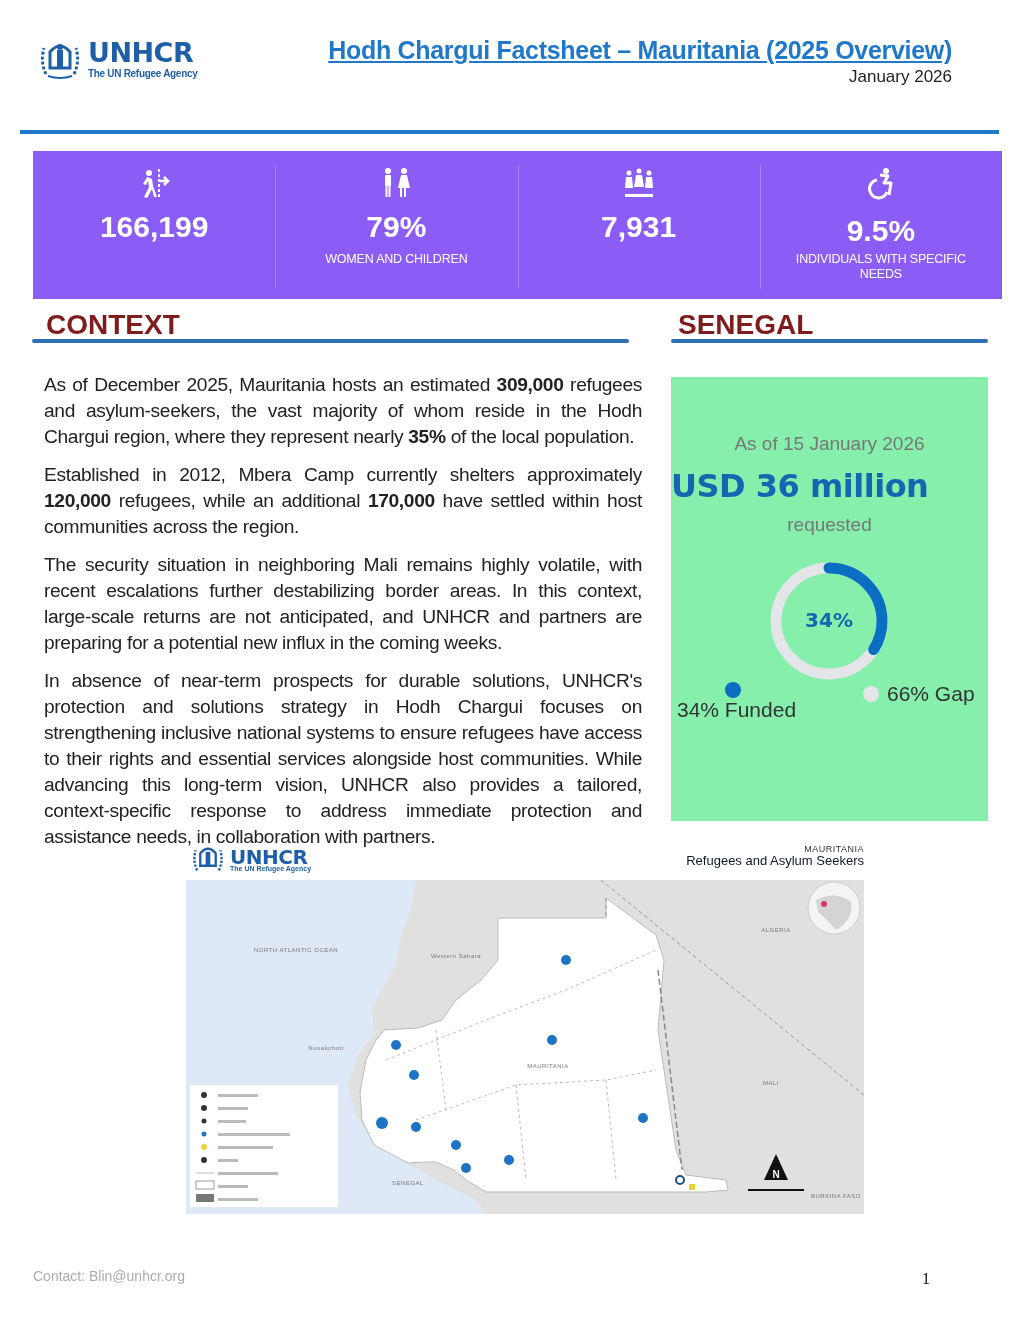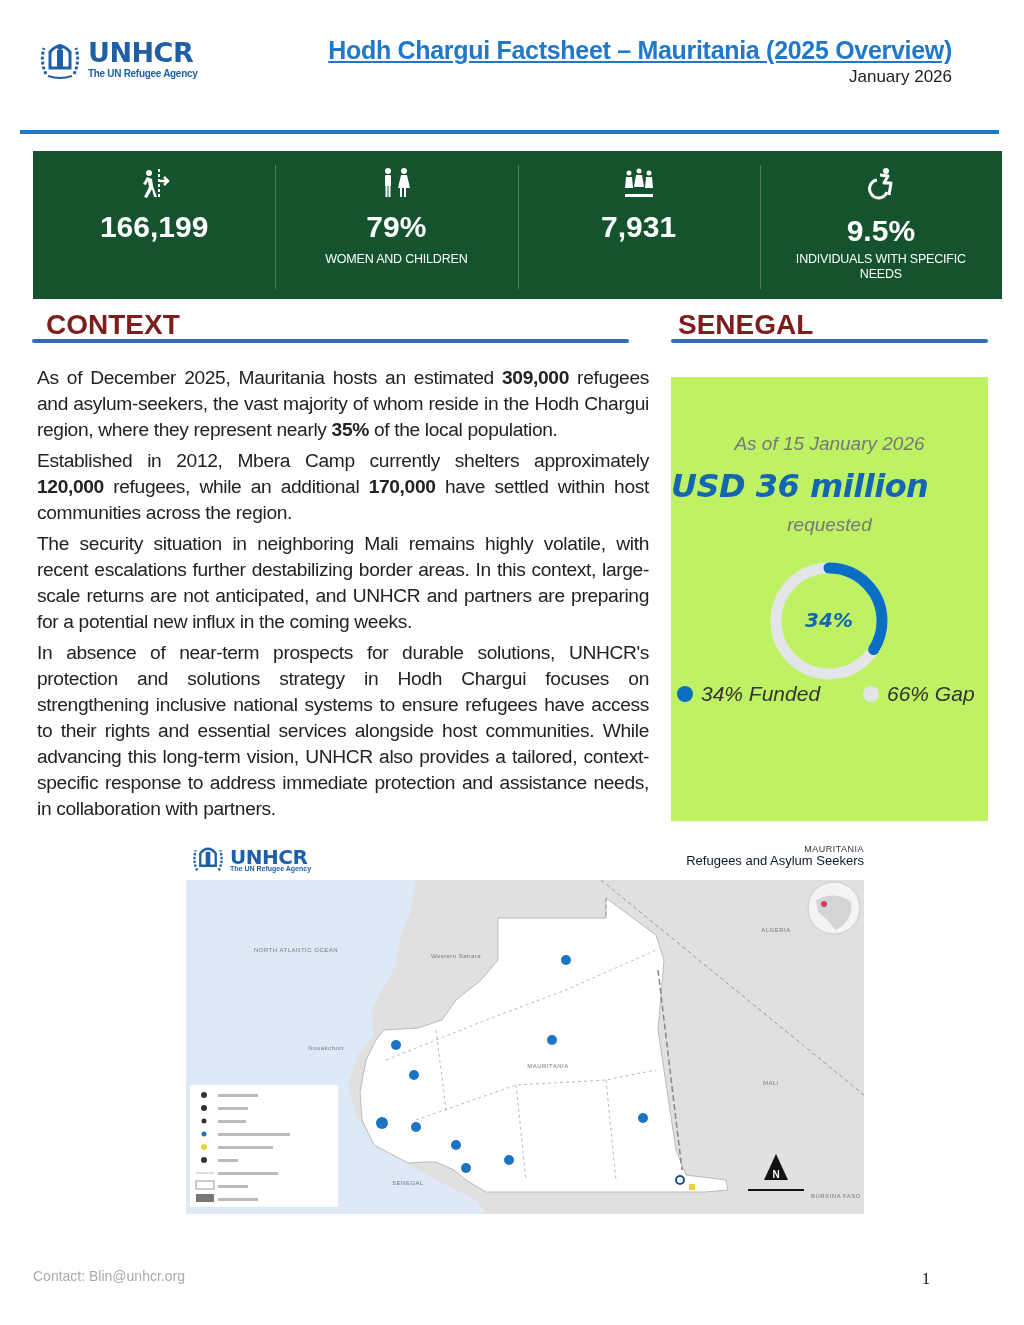--- a/index.html
+++ b/index.html
@@ -8,35 +8,35 @@
 
   .logo { position: absolute; left: 36px; top: 36px; width: 170px; height: 46px; }
   .logo-text { position: absolute; left: 52px; top: 2px; font-family: "DejaVu Sans", sans-serif; font-weight: bold; font-size: 27px; color: #1e5fa8; letter-spacing: -0.5px; line-height: 30px; }
   .logo-sub { position: absolute; left: 52px; top: 32px; font-size: 10px; color: #1e5fa8; font-weight: bold; white-space: nowrap; letter-spacing: -0.3px; }
   .logo-emblem { position: absolute; left: 0; top: 0; width: 48px; height: 44px; }
 
   .doc-title { position: absolute; right: 72px; top: 36px; font-size: 25px; color: #1f78c8; font-weight: bold; white-space: nowrap; letter-spacing: -0.3px; text-decoration: underline; }
   .doc-date { position: absolute; right: 72px; top: 67px; font-size: 17px; color: #222; }
   .top-rule { position: absolute; left: 20px; top: 130px; width: 979px; height: 4px; background: #1f78c8; }
 
-  .stats-band { position: absolute; left: 33px; top: 151px; width: 969px; height: 148px; background: #14532d; display: flex; }
+  .stats-band { position: absolute; left: 33px; top: 151px; width: 969px; height: 148px; background: #8b5cf6; display: flex; }
   .stat { flex: 1; position: relative; color: #fff; text-align: center; }
   .stat + .stat::before { content: ""; position: absolute; left: 0; top: 14px; bottom: 10px; width: 1px; background: rgba(255,255,255,0.25); }
   .stat-icon { position: absolute; left: 50%; top: 15px; transform: translateX(-50%); width: 34px; height: 34px; }
   .stat-value { position: absolute; left: 0; right: 0; top: 58px; font-size: 30px; font-weight: bold; line-height: 36px; }
   .stat-label { position: absolute; left: 20px; right: 20px; top: 97px; font-size: 12.5px; line-height: 15px; text-transform: uppercase; letter-spacing: -0.2px; }
 
   .section-head { position: absolute; font-size: 28px; color: #7f1d1d; font-weight: bold; }
   .section-rule { position: absolute; height: 4px; background: #2f6fb5; border-radius: 2px; }
 
   .context-body { position: absolute; left: 32px; top: 360px; width: 622px; font-size: 19.2px; line-height: 26px; text-align: justify; color: #222; letter-spacing: -0.35px; }
-  .context-body p { margin: 5px; }
+  .context-body p { margin: 12px; }
   .context-body b { font-weight: bold; }
 
-  .funding-card { position: absolute; left: 671px; top: 377px; width: 317px; height: 444px; background: #bef264; font-style: italic; }
+  .funding-card { position: absolute; left: 671px; top: 377px; width: 317px; height: 444px; background: #86efac; }
   .fund-asof { position: absolute; left: 0; right: 0; top: 56px; text-align: center; font-size: 19px; color: #777; }
   .fund-amount { position: absolute; left: 0; right: 0; top: 90px; text-align: left; font-size: 32px; color: #1466b1; font-weight: bold; font-family: "DejaVu Sans", sans-serif; letter-spacing: -0.5px; }
   .fund-req { position: absolute; left: 0; right: 0; top: 137px; text-align: center; font-size: 19px; color: #777; }
   .donut { position: absolute; left: 96px; top: 182px; width: 124px; height: 124px; }
   .legend { position: absolute; left: 6px; top: 305px; width: 311px; font-size: 21px; color: #333; white-space: nowrap; }
   .legend-item { position: absolute; top: 0; display: flex; align-items: center; }
   .legend-dot { width: 16px; height: 16px; border-radius: 50%; margin-right: 8px; }
 
   .map-box { position: absolute; left: 186px; top: 838px; width: 680px; height: 385px; }
   .map-logo-text { position: absolute; left: 44px; top: 7px; font-family: "DejaVu Sans", sans-serif; font-weight: bold; font-size: 20px; color: #1e5fa8; letter-spacing: -0.5px; }
@@ -128,21 +128,21 @@
 <div class="funding-card">
   <div class="fund-asof">As of 15 January 2026</div>
   <div class="fund-amount">USD 36 million</div>
   <div class="fund-req">requested</div>
   <svg class="donut" id="donut" viewBox="0 0 124 124">
     <circle id="donut-track" cx="62" cy="62" r="53" fill="none" stroke-width="11" stroke="#e3e5e8"></circle>
     <circle id="donut-arc" cx="62" cy="62" r="53" fill="none" stroke-width="11" stroke-linecap="round" transform="rotate(-90 62 62)" stroke="#0a6fc2" stroke-dasharray="113.22299923537615 333.0088212805181"></circle>
     <text x="62" y="68" text-anchor="middle" font-size="20" font-weight="bold" fill="#1466b1" font-family="DejaVu Sans, sans-serif">34%</text>
   </svg>
   <div class="legend">
-    <div class="legend-item" style="left:0;">
+    <div class="legend-item" style="left:0;flex-direction:column;">
       <span class="legend-dot" id="dot0" style="background: rgb(10, 111, 194);"></span>
       <span>34% Funded</span>
     </div>
     <div class="legend-item" style="left:186px;">
       <span class="legend-dot" id="dot1" style="background: rgb(227, 229, 232);"></span>
       <span>66% Gap</span>
     </div>
   </div>
 </div>
 

